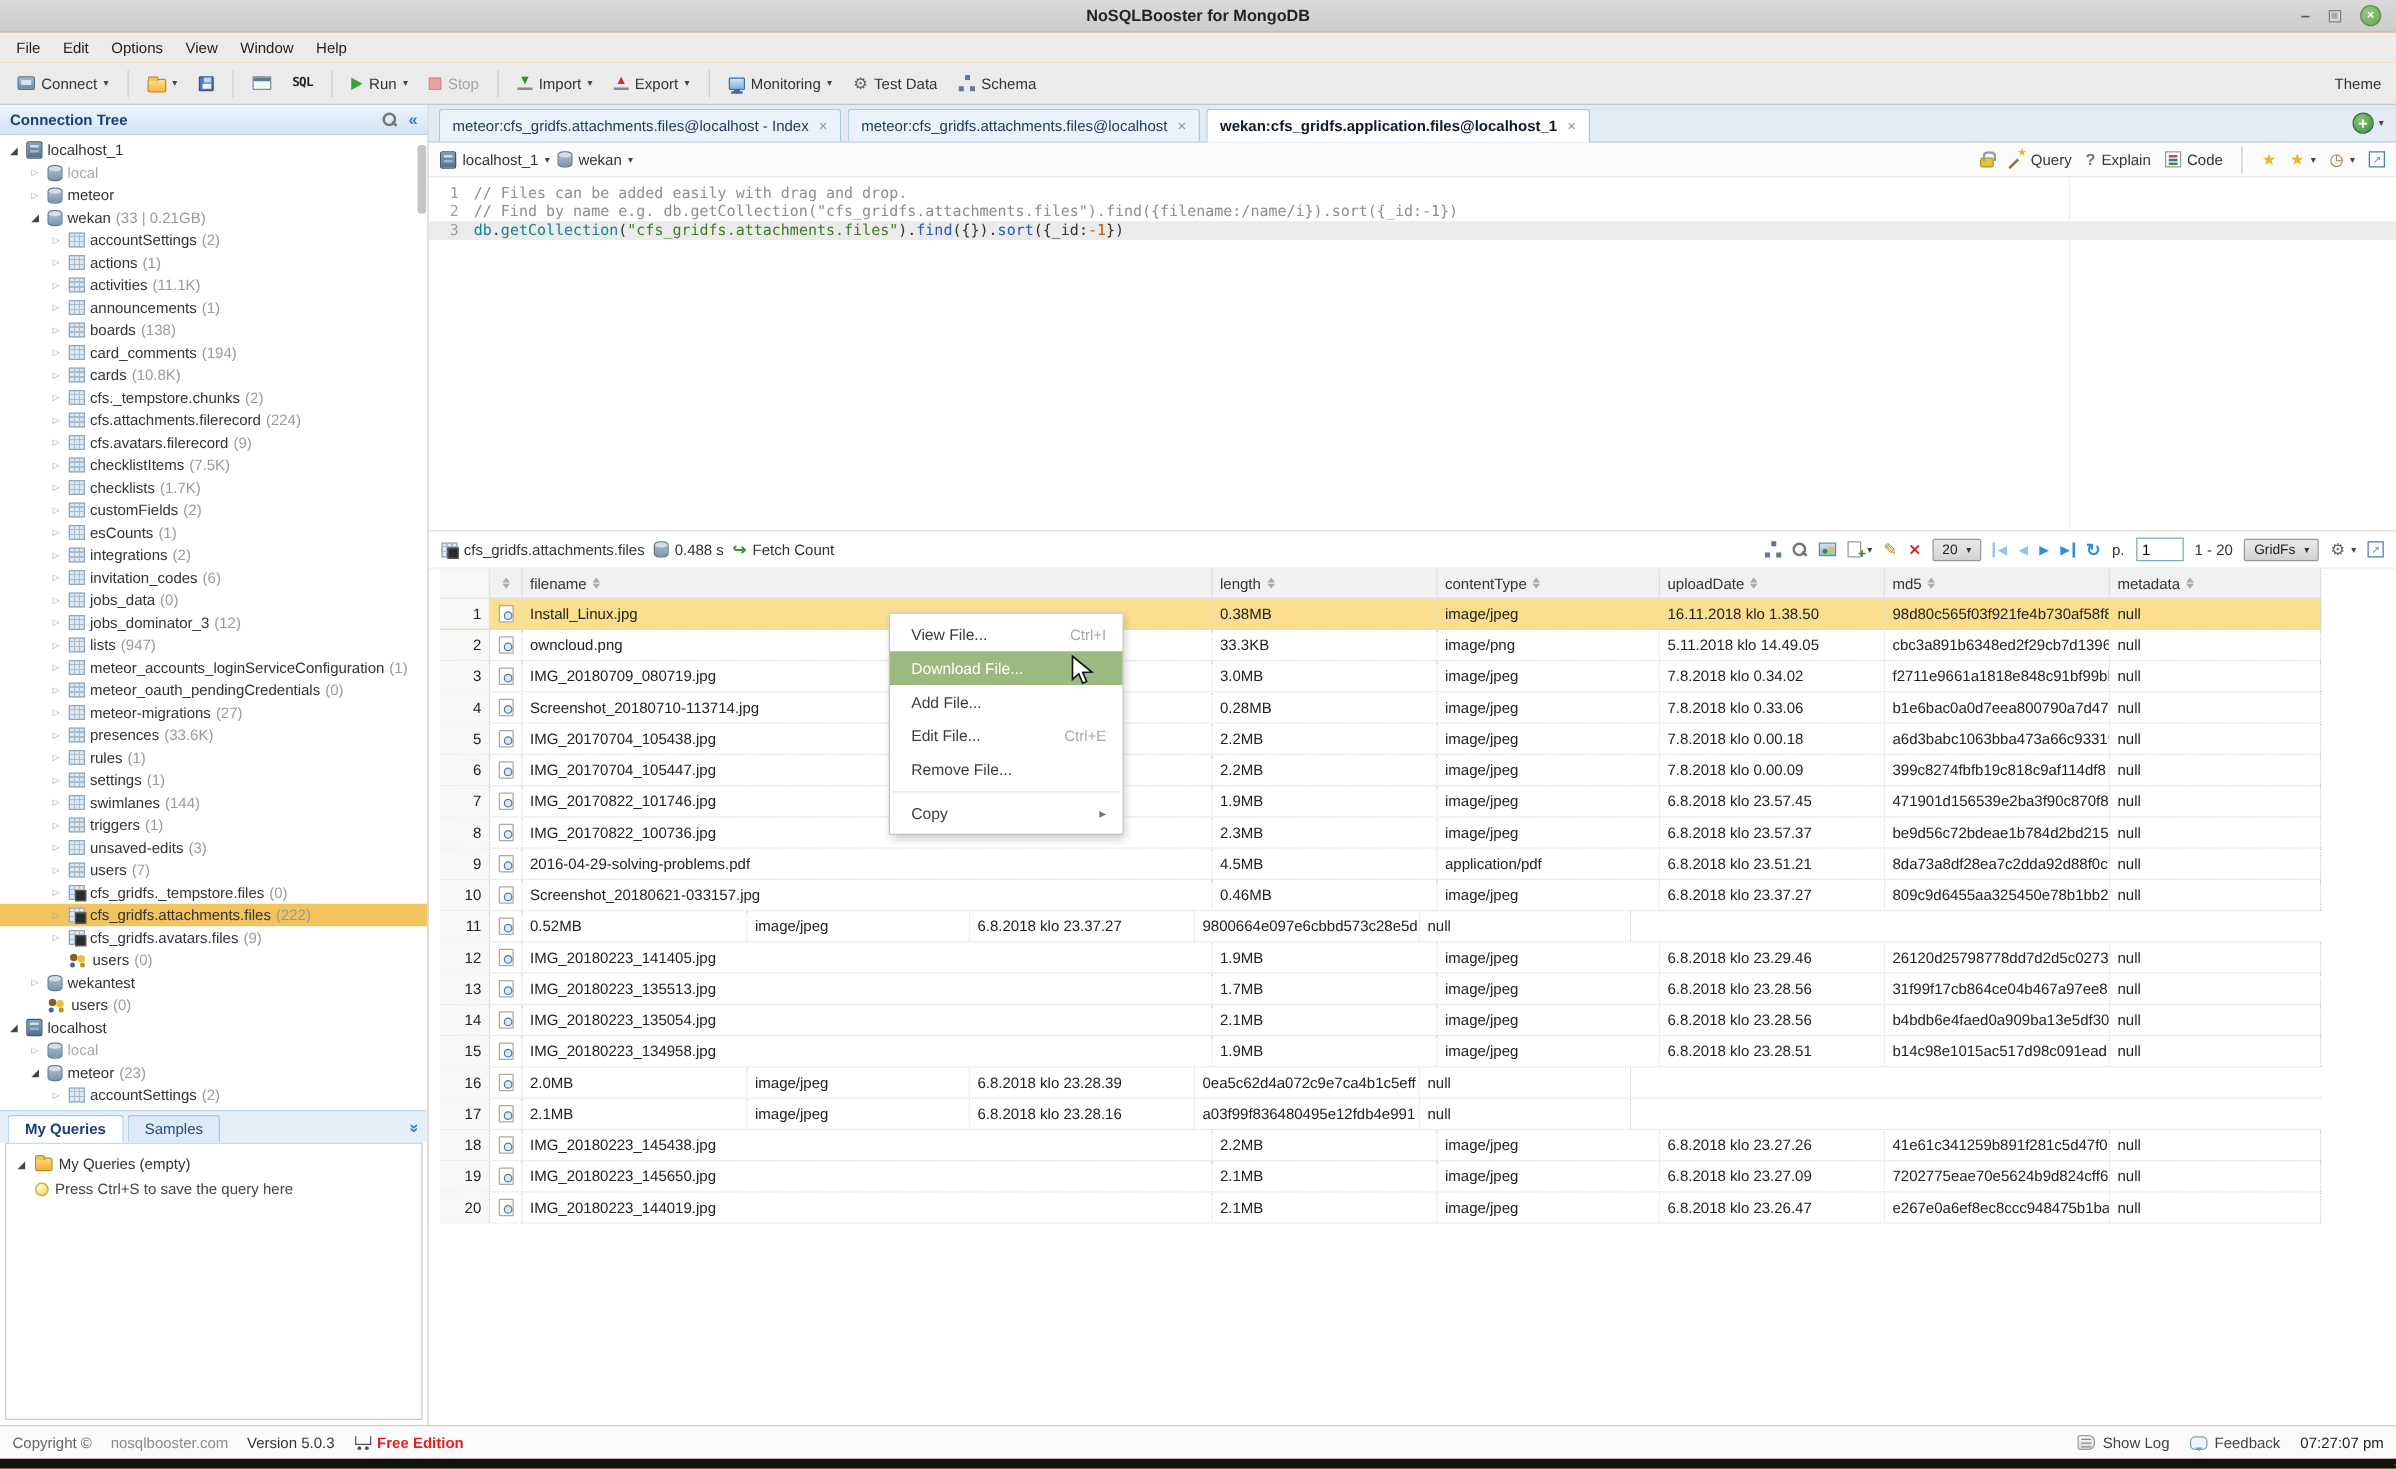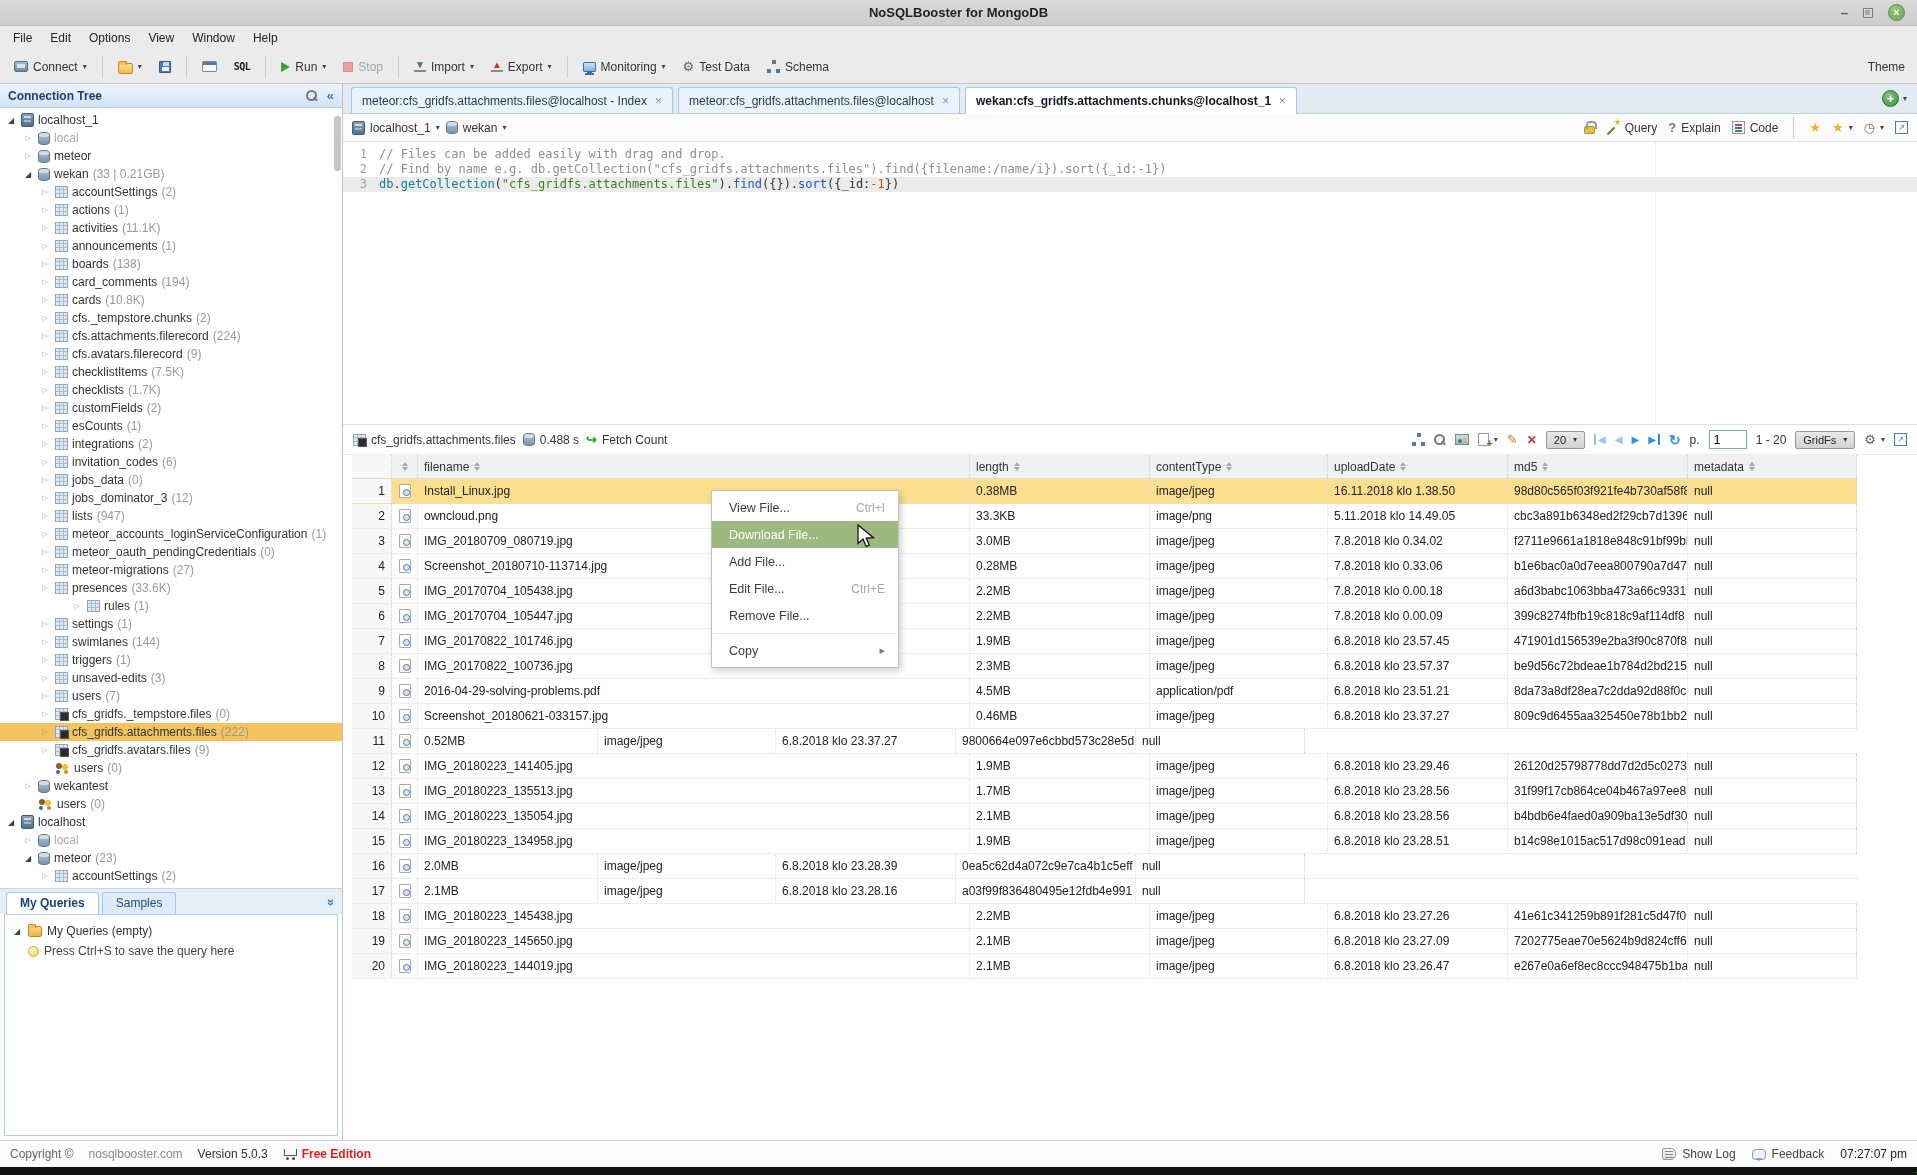--- a/index.html
+++ b/index.html
@@ -489,21 +489,21 @@
             <span class="tree-count">(27)</span>
           </div>
 
           <div class="tree-row" style="padding-left: 39px;">
             <span class="expander exp-closed">▷</span>
             <span class="tree-icon ti-coll"></span>
             <span class="tree-label">presences</span>
             <span class="tree-count">(33.6K)</span>
           </div>
 
-          <div class="tree-row" style="padding-left: 39px; margin-left: 32px;">
+          <div class="tree-row" style="padding-left: 39px;">
             <span class="expander exp-closed">▷</span>
             <span class="tree-icon ti-coll"></span>
             <span class="tree-label">rules</span>
             <span class="tree-count">(1)</span>
           </div>
 
           <div class="tree-row" style="padding-left: 39px;">
             <span class="expander exp-closed">▷</span>
             <span class="tree-icon ti-coll"></span>
             <span class="tree-label">settings</span>
@@ -636,21 +636,21 @@
             <span class="tab-label">meteor:cfs_gridfs.attachments.files@localhost - Index</span>
             <span class="tab-close">×</span>
           </div>
 
           <div class="tab">
             <span class="tab-label">meteor:cfs_gridfs.attachments.files@localhost</span>
             <span class="tab-close">×</span>
           </div>
 
           <div class="tab active">
-            <span class="tab-label">wekan:cfs_gridfs.attachments.chunks@localhost_1</span>
+            <span class="tab-label">wekan:cfs_gridfs.application.files@localhost_1</span>
             <span class="tab-close">×</span>
           </div>
 
         <div class="ts-right">
           <span class="btn-newtab">+</span>
           <span class="tb-caret">▾</span>
         </div>
       </div>
 
       <div class="editorbar">

